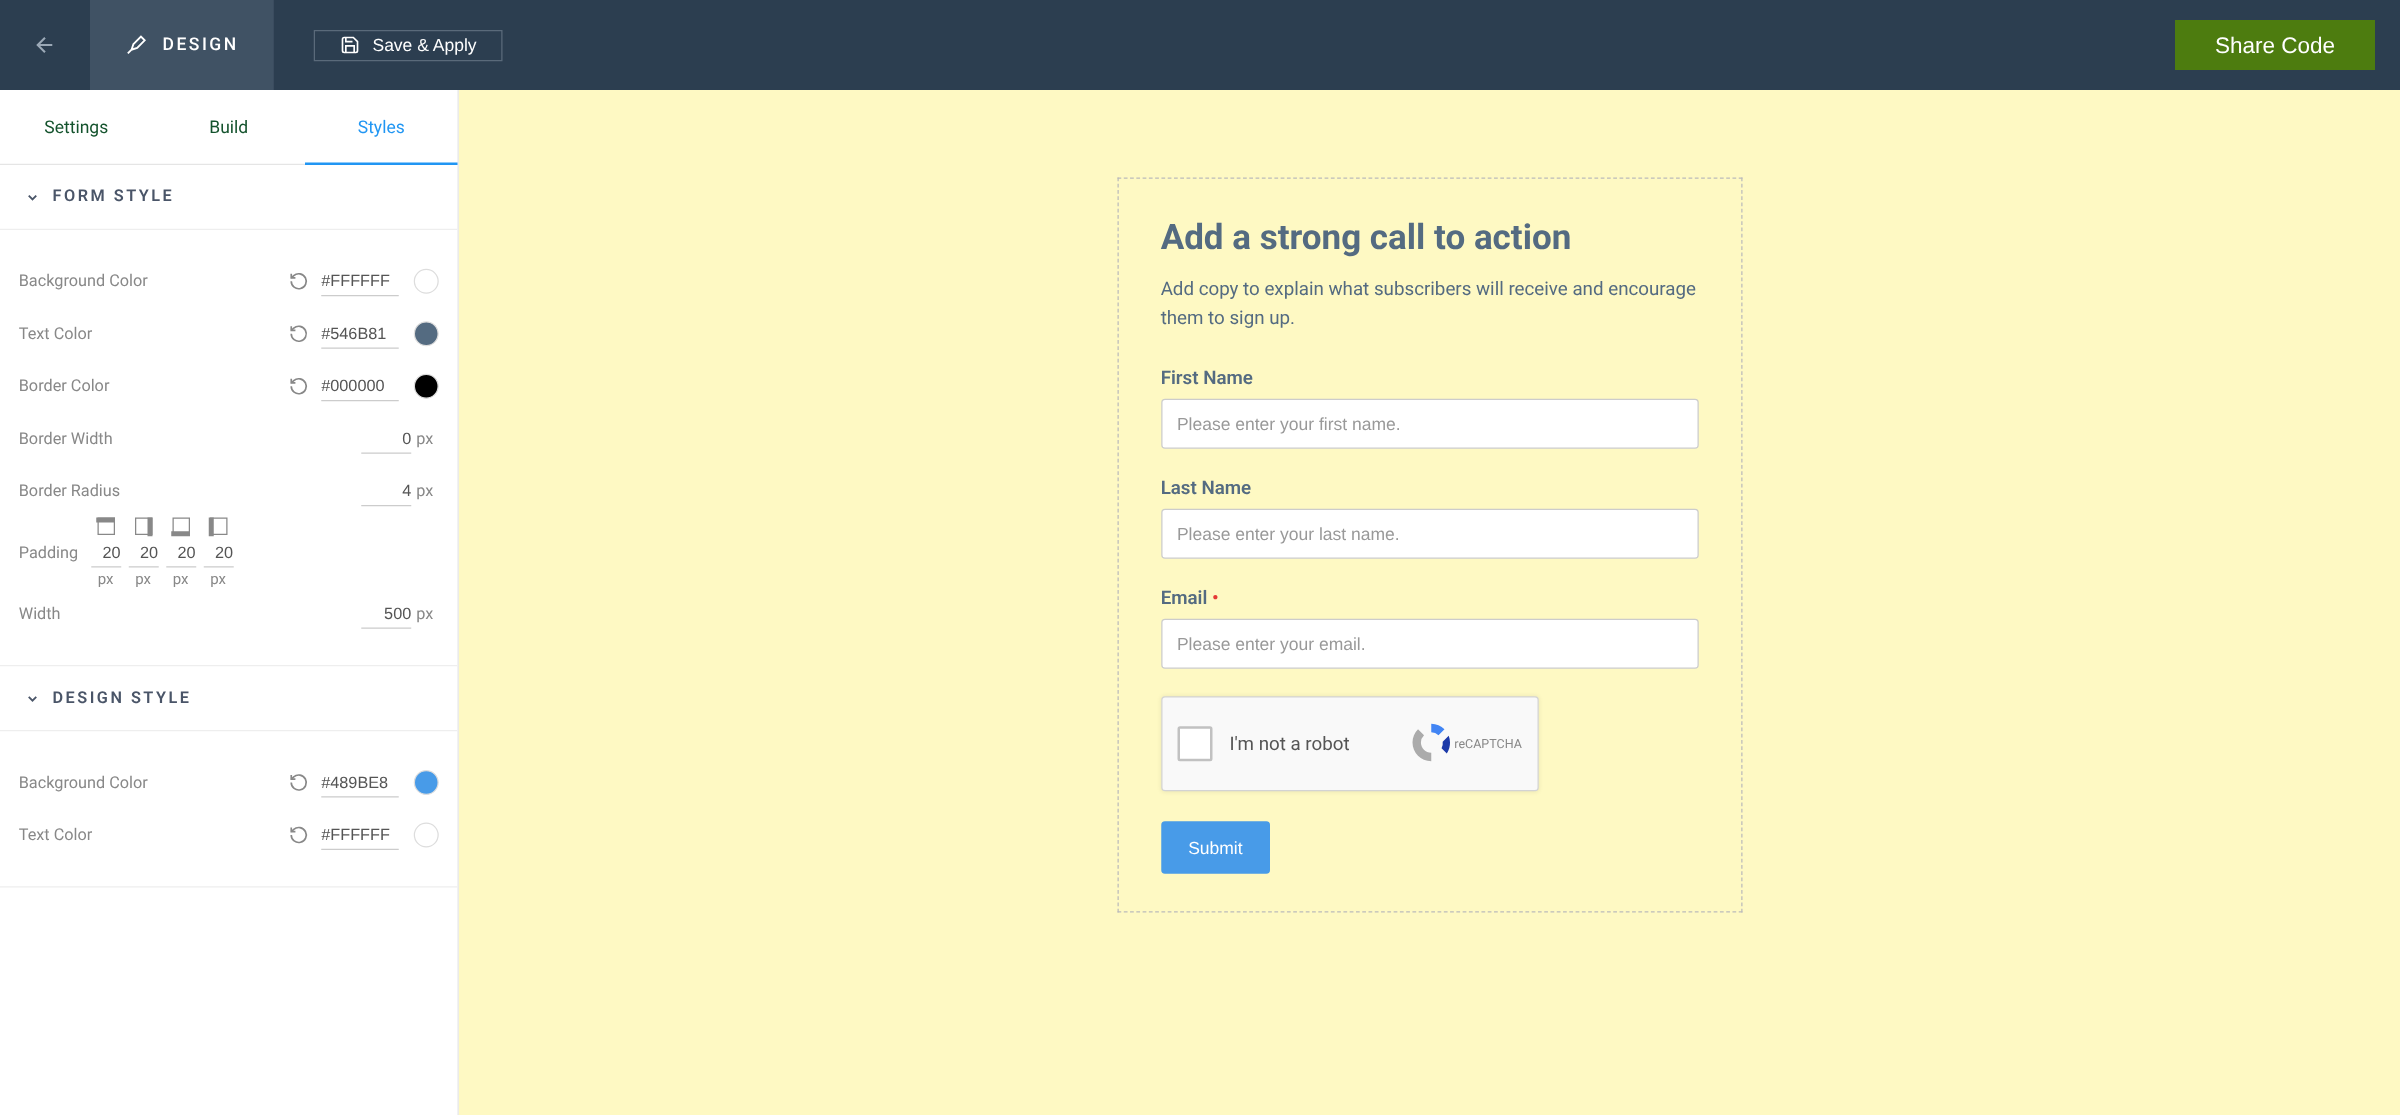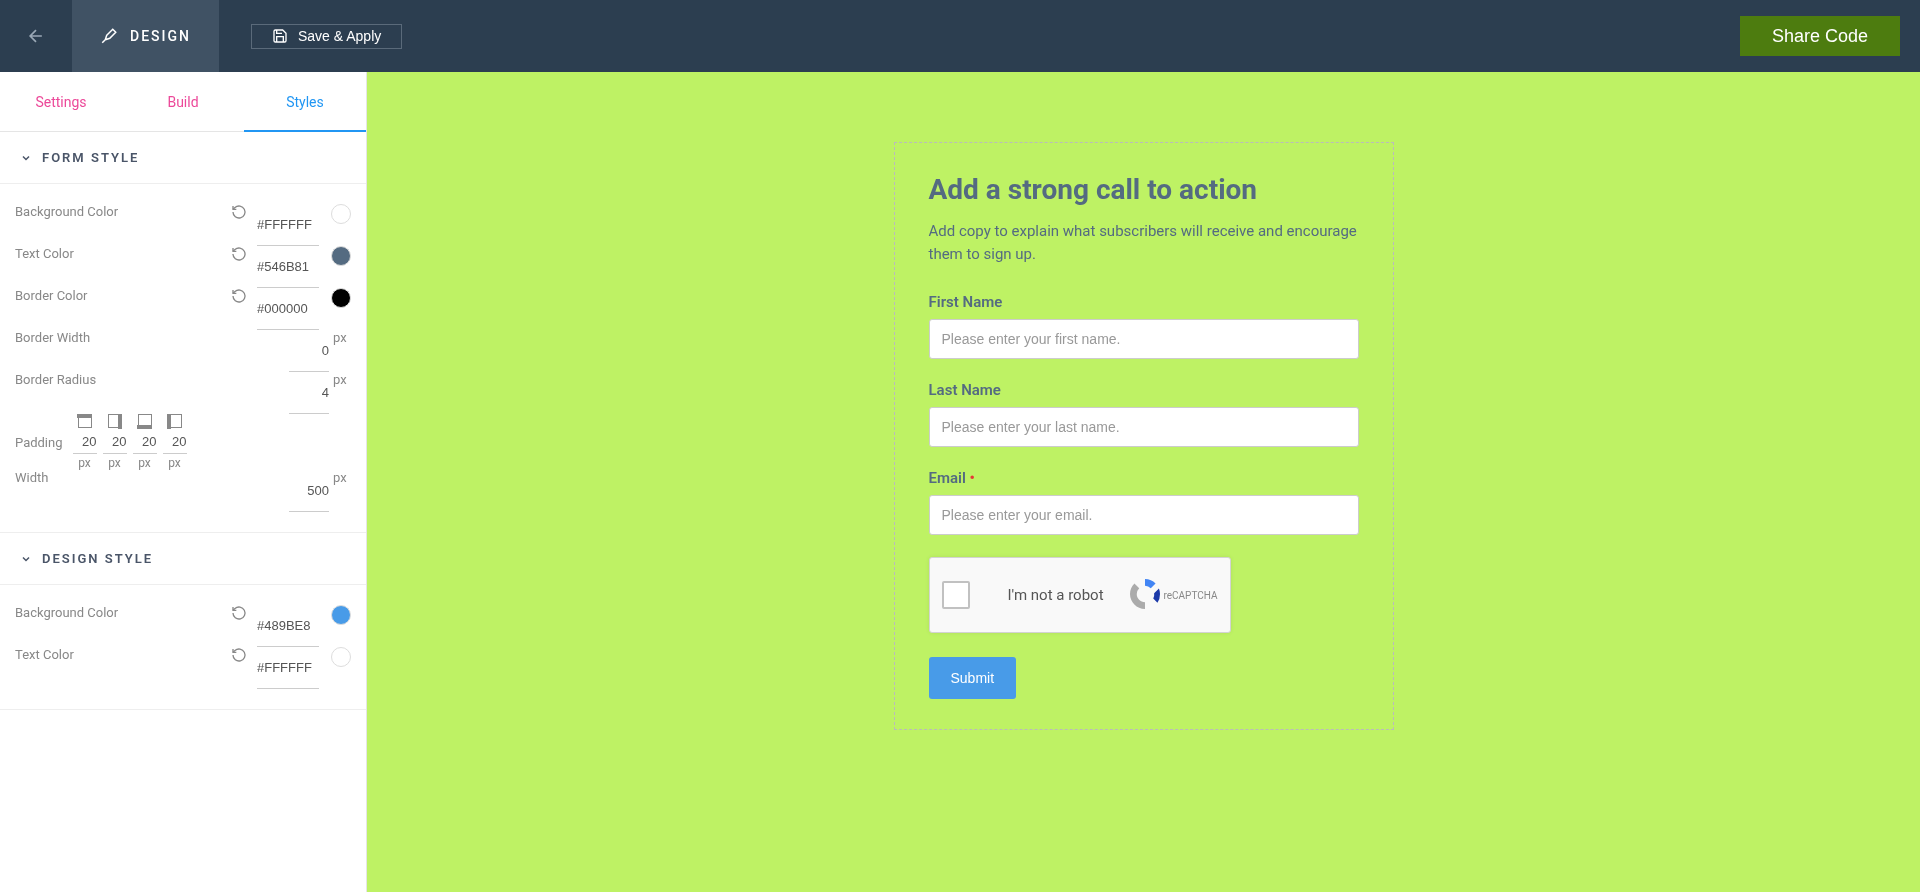--- a/index.html
+++ b/index.html
@@ -9,62 +9,62 @@
 .back-btn { width: 72px; height: 72px; display: flex; align-items: center; justify-content: center; margin-left: -20px; cursor: pointer; }
 .back-btn svg { stroke: #9aa8b6; }
 .design-tab { height: 72px; background: #405264; display: flex; align-items: center; gap: 12px; padding: 0 28px; color: #fff; letter-spacing: 2px; font-weight: 500; font-size: 14px; }
 .save-btn { margin-left: 32px; height: 25px; border: 1px solid #5a6a7a; background: transparent; color: #fff; padding: 0 20px; display: flex; align-items: center; gap: 10px; font-size: 14px; cursor: pointer; }
 .spacer { flex: 1; }
 .share-btn { height: 40px; background: #4d7c0f; color: #fff; border: none; padding: 0 32px; font-size: 18px; cursor: pointer; }
 
 .main { display: flex; height: calc(100vh - 72px); }
 .sidebar { width: 367px; border-right: 1px solid #e5e5e5; display: flex; flex-direction: column; position: relative; }
 .tabs { display: flex; height: 60px; border-bottom: 1px solid #e5e5e5; }
-.tab { flex: 1; display: flex; align-items: center; justify-content: center; font-size: 14px; color: #ec4899; cursor: pointer; position: relative; }
+.tab { flex: 1; display: flex; align-items: center; justify-content: center; font-size: 14px; color: #14532d; cursor: pointer; position: relative; }
 .tab.active { color: #2196f3; }
 .tab.active::after { content: ''; position: absolute; bottom: -1px; left: 0; right: 0; height: 2px; background: #2196f3; }
 
 .panel { flex: 1; overflow-y: auto; padding-bottom: 20px; }
 .panel::-webkit-scrollbar { width: 16px; }
 .panel::-webkit-scrollbar-track { background: #f0f0f0; }
 .panel::-webkit-scrollbar-thumb { background: #c0c0c0; }
 .panel::-webkit-scrollbar-button { background: #e8e8e8; height: 16px; }
 
 .section-header { display: flex; align-items: center; gap: 10px; padding: 18px 20px; color: #4a5568; letter-spacing: 2px; font-size: 13px; font-weight: 600; cursor: pointer; border-bottom: 1px solid #eee; }
 .section-body { padding: 20px 15px 20px 15px; border-bottom: 1px solid #eee; }
 
-.row { display: flex; min-height: 42px; }
+.row { display: flex; align-items: center; min-height: 42px; }
 .row-label { flex: 1; font-size: 13px; color: #888; }
 .reset-icon { margin-right: 10px; cursor: pointer; color: #888; display: flex; }
 .color-input { width: 62px; border: none; border-bottom: 1px solid #ccc; font-size: 13px; color: #555; padding: 4px 0; background: transparent; text-align: left; }
 .swatch { width: 20px; height: 20px; border-radius: 50%; border: 1px solid #ddd; margin-left: 12px; cursor: pointer; }
 .num-input { width: 40px; border: none; border-bottom: 1px solid #ccc; font-size: 13px; color: #555; padding: 4px 0; background: transparent; text-align: right; }
 .unit { font-size: 13px; color: #888; margin-left: 4px; width: 18px; }
 
 .padding-row { display: flex; align-items: center; gap: 6px; min-height: 42px; }
 .padding-row .row-label { flex: 0 0 auto; margin-right: 4px; }
 .pad-group { display: flex; align-items: center; gap: 2px; flex-direction: column; }
 .pad-icon { width: 14px; height: 14px; border: 1.5px solid #888; display: inline-block; position: relative; }
 .pad-icon.top::before { content:''; position:absolute; top:-1.5px; left:-1.5px; right:-1.5px; height:4px; background:#888; }
 .pad-icon.right::before { content:''; position:absolute; top:-1.5px; bottom:-1.5px; right:-1.5px; width:4px; background:#888; }
 .pad-icon.bottom::before { content:''; position:absolute; bottom:-1.5px; left:-1.5px; right:-1.5px; height:4px; background:#888; }
 .pad-icon.left::before { content:''; position:absolute; top:-1.5px; bottom:-1.5px; left:-1.5px; width:4px; background:#888; }
 .pad-input { width: 24px; border: none; border-bottom: 1px solid #ccc; font-size: 13px; color: #555; padding: 4px 0; background: transparent; text-align: right; }
 .pad-unit { font-size: 12px; color: #888; }
 
-.canvas { flex: 1; display: flex; align-items: flex-start; justify-content: center; padding: 70px 0; overflow: auto; background: #bef264; }
+.canvas { flex: 1; display: flex; align-items: flex-start; justify-content: center; padding: 70px 0; overflow: auto; background: #fef9c3; }
 .form-card { width: 500px; border: 1px dashed #bbb; padding: 30px 34px; }
 .form-title { font-size: 28px; font-weight: 700; color: #546b81; margin-bottom: 14px; }
 .form-desc { font-size: 15px; color: #546b81; line-height: 1.5; margin-bottom: 28px; }
 .field-label { font-size: 15px; font-weight: 600; color: #546b81; margin-bottom: 8px; display: block; }
 .req { color: #e53935; }
 .field-input { width: 100%; height: 40px; border: 1px solid #ccc; border-radius: 3px; padding: 0 12px; font-size: 14px; color: #333; margin-bottom: 22px; }
 .field-input::placeholder { color: #999; }
 
-.recaptcha { width: 302px; height: 76px; border: 1px solid #d3d3d3; border-radius: 3px; background: #f9f9f9; display: flex; align-items: center; padding: 0 12px; margin-bottom: 24px; box-shadow: 0 0 4px rgba(0,0,0,0.08); text-align: center; }
+.recaptcha { width: 302px; height: 76px; border: 1px solid #d3d3d3; border-radius: 3px; background: #f9f9f9; display: flex; align-items: center; padding: 0 12px; margin-bottom: 24px; box-shadow: 0 0 4px rgba(0,0,0,0.08); }
 .rc-check { width: 28px; height: 28px; border: 2px solid #c1c1c1; border-radius: 2px; background: #fff; margin-right: 14px; cursor: pointer; }
 .rc-text { font-size: 15px; color: #555; flex: 1; }
 .rc-logo { display: flex; flex-direction: row; align-items: center; font-size: 10px; color: #888; }
 .rc-logo svg { margin-bottom: 2px; }
 
 .submit-btn { background: #489be8; color: #fff; border: none; border-radius: 3px; height: 42px; padding: 0 22px; font-size: 14px; cursor: pointer; }
 </style>
 </head>
 <body>
 

